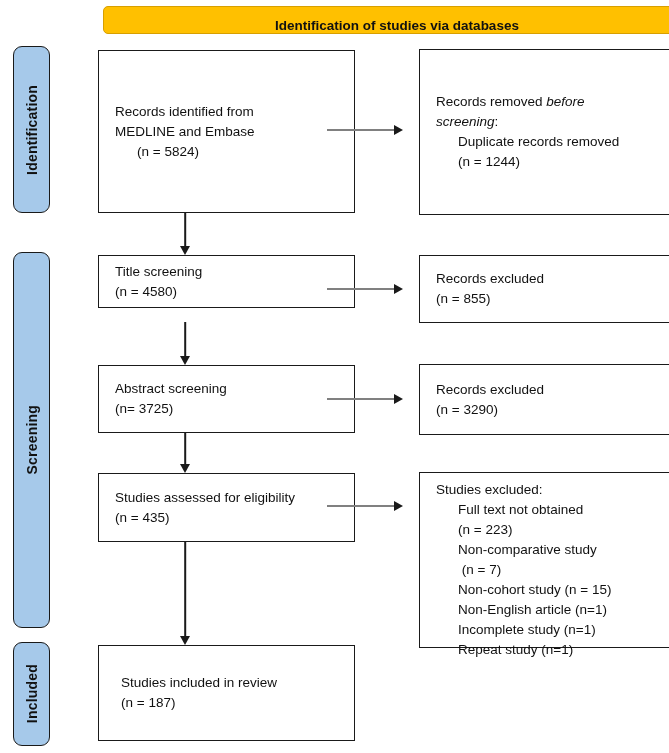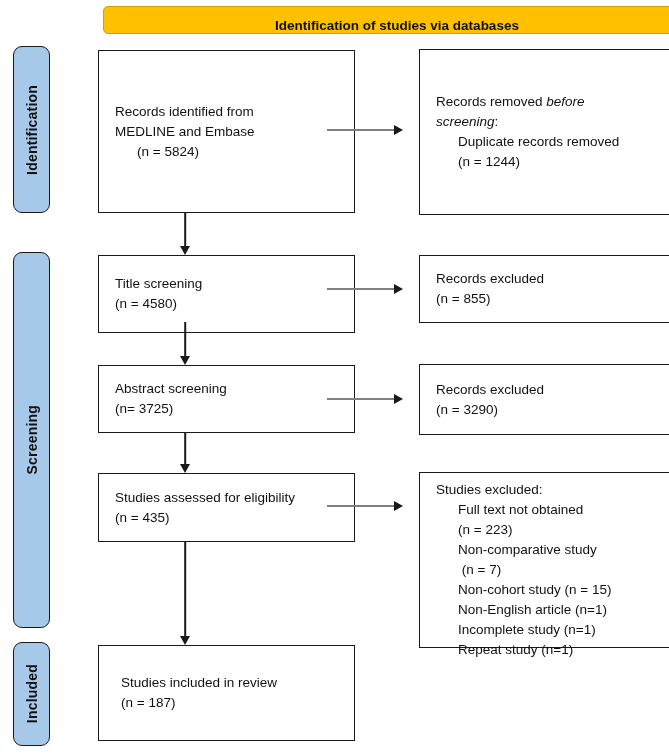--- a/index.html
+++ b/index.html
@@ -57,21 +57,21 @@
     display:flex;flex-direction:column;justify-content:center;
     font-size:13.5px;line-height:20px;
     padding:8px 8px 8px 16px;
   }
   .fbox .line{white-space:pre-wrap;}
   .fbox .indent{padding-left:22px;}
   .box-left{left:70px;width:257px;margin-left:28px;}
   .box-right{left:419px;width:252px;}
   .box-records-identified{top:50px;height:163px;}
   .box-records-removed{top:49px;height:166px;}
-  .box-title-screening{top:255px;height:78px;}
+  .box-title-screening{top:255px;height:53px;}
   .box-records-excluded-title{top:255px;height:68px;}
   .box-abstract-screening{top:365px;height:68px;}
   .box-records-excluded-abstract{top:364px;height:71px;}
   .box-studies-assessed{top:473px;height:69px;}
   .box-studies-excluded{top:472px;height:176px;justify-content:flex-start;padding-top:7px;}
   .box-studies-included{top:645px;height:96px;padding-left:22px;}
   .v-arrow{position:absolute;width:10px;}
   .v-arrow .shaft{
     position:absolute;left:50%;transform:translateX(-50%);
     top:0;width:1.6px;background:var(--line-black);

